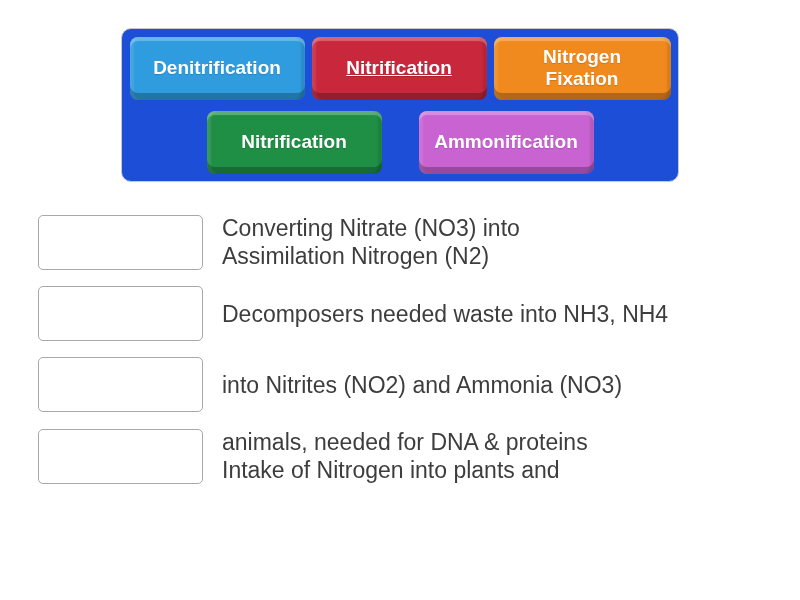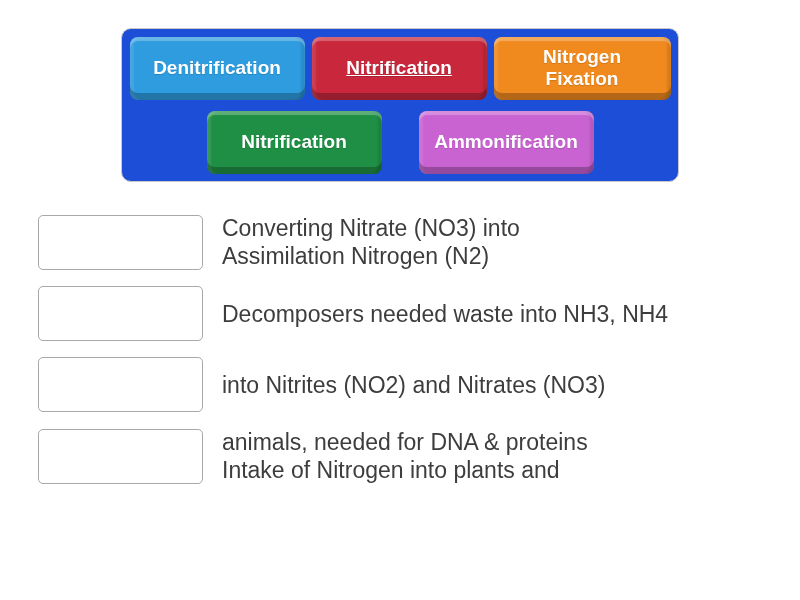--- a/index.html
+++ b/index.html
@@ -114,21 +114,21 @@
       <div class="definition">
         <div>Decomposers needed waste into NH3, NH4</div>
 
       </div>
     </div>
 
 
     <div class="match-row">
       <div class="drop-zone"></div>
       <div class="definition">
-        <div>into Nitrites (NO2) and Nitrates (NO3)</div>
+        <div>into Nitrites (NO2) and Ammonia (NO3)</div>
       </div>
     </div>
 
     <div class="match-row">
       <div class="drop-zone"></div>
       <div class="definition">
         <div>animals, needed for DNA &amp; proteins</div>
         <div>Intake of Nitrogen into plants and</div>
       </div>
     </div>

